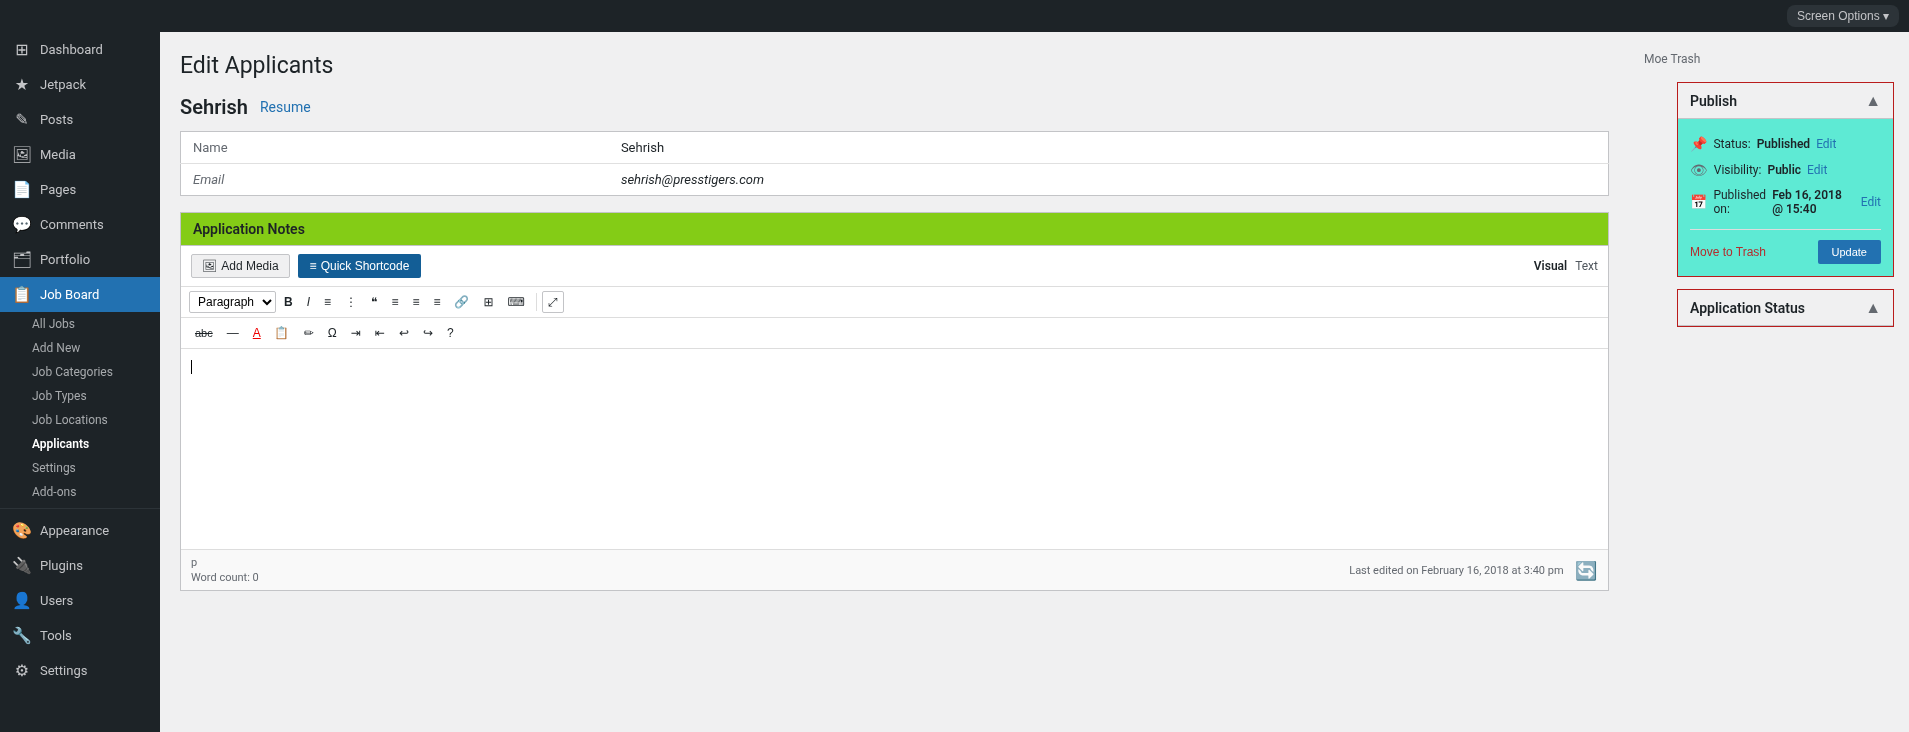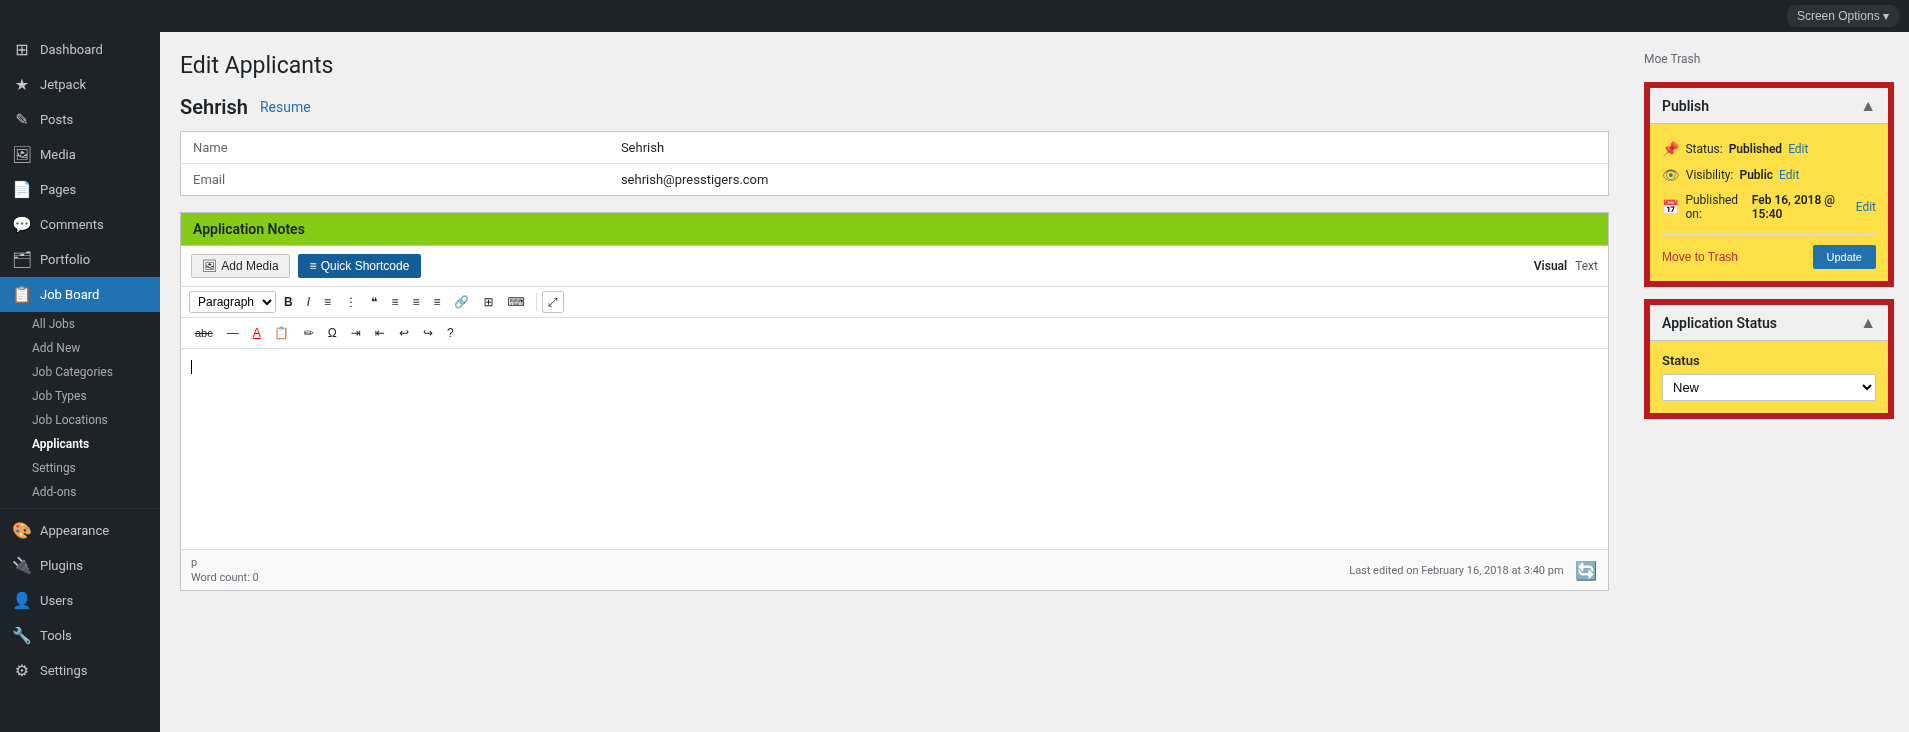--- a/index.html
+++ b/index.html
@@ -33,21 +33,21 @@
 
     
     .applicant-header { display: flex; align-items: center; gap: 12px; margin-bottom: 12px; }
     .applicant-name { font-size: 20px; font-weight: 600; color: #1d2327; }
     .resume-link { color: #2271b1; text-decoration: none; font-size: 14px; }
 
     
     .info-table { width: 100%; border: 1px solid #c3c4c7; border-collapse: collapse; background: #fff; margin-bottom: 16px; }
     .info-table td { padding: 8px 12px; border-bottom: 1px solid #e0e0e0; font-size: 13px; }
     .info-table td:first-child { color: #646970; width: 30%; }
-    .info-table tr:last-child td { border-bottom: none; }
+    .info-table tr:last-child td { border-bottom: none; font-style: italic; }
 
     
     .notes-section { background: #fff; border: 1px solid #c3c4c7; }
     .notes-header { padding: 8px 12px; background: #84cc16; border-bottom: 1px solid #c3c4c7; font-weight: 600; font-size: 14px; }
 
     
     .editor-toolbar-top { display: flex; justify-content: space-between; align-items: center; padding: 8px 10px; border-bottom: 1px solid #ddd; }
     .toolbar-left { display: flex; gap: 8px; }
     .btn-add-media { background: #f0f0f1; border: 1px solid #c3c4c7; color: #1d2327; padding: 4px 10px; font-size: 12px; cursor: pointer; border-radius: 2px; display: flex; align-items: center; gap: 4px; }
     .btn-quick-shortcode { background: #135e96; border: none; color: #fff; padding: 4px 12px; font-size: 12px; cursor: pointer; border-radius: 2px; display: flex; align-items: center; gap: 4px; }
@@ -67,21 +67,21 @@
     .editor-content { min-height: 200px; padding: 10px; background: #fff; position: relative; cursor: text; }
     .editor-cursor { display: inline-block; width: 1px; height: 14px; background: #000; animation: blink 1s infinite; vertical-align: text-bottom; }
     @keyframes blink { 0%,100%{opacity:1} 50%{opacity:0} }
 
     
     .editor-footer { padding: 6px 10px; background: #f9f9f9; border-top: 1px solid #ddd; display: flex; justify-content: space-between; align-items: center; font-size: 11px; color: #646970; }
     .editor-p-tag { font-size: 11px; color: #646970; }
     .refresh-icon { color: #00a32a; font-size: 18px; cursor: pointer; }
 
     
-    .meta-box { background: #fde047; border: 6px solid #b91c1c; }
+    .meta-box { background: #5eead4; border: 1px solid #b91c1c; margin-left: 33px; }
     .meta-box-header { background: #f0f0f1; border-bottom: 1px solid #c3c4c7; padding: 8px 12px; display: flex; justify-content: space-between; align-items: center; }
     .meta-box-title { font-weight: 600; font-size: 14px; }
     .meta-box-toggle { cursor: pointer; color: #646970; font-size: 16px; }
     .meta-box-body { padding: 12px; }
     .publish-row { display: flex; align-items: center; padding: 5px 0; font-size: 12px; gap: 6px; color: #1d2327; }
     .publish-row .icon { color: #646970; font-size: 14px; }
     .publish-row a { color: #2271b1; text-decoration: none; font-size: 12px; }
     .publish-actions { display: flex; justify-content: space-between; align-items: center; padding: 10px 0 0; border-top: 1px solid #ddd; margin-top: 8px; }
     .btn-trash { color: #b32d2e; text-decoration: none; font-size: 12px; cursor: pointer; background: none; border: none; }
     .btn-update { background: #2271b1; color: #fff; border: none; padding: 6px 14px; font-size: 11px; cursor: pointer; border-radius: 2px; font-weight: 500; }
@@ -294,29 +294,19 @@
               <button class="btn-update">Update</button>
             </div>
           </div>
         </div>
 
         <div class="meta-box">
           <div class="meta-box-header">
             <span class="meta-box-title">Application Status</span>
             <span class="meta-box-toggle">▲</span>
           </div>
-          <div class="meta-box-body">
-            <div class="status-label">Status</div>
-            <select class="status-select">
-              <option>New</option>
-              <option>Reviewed</option>
-              <option>Interview</option>
-              <option>Hired</option>
-              <option>Rejected</option>
-            </select>
-          </div>
         </div>
 
       </div>
     </div>
   </div>
 
 </div>
 
 </body></html>

